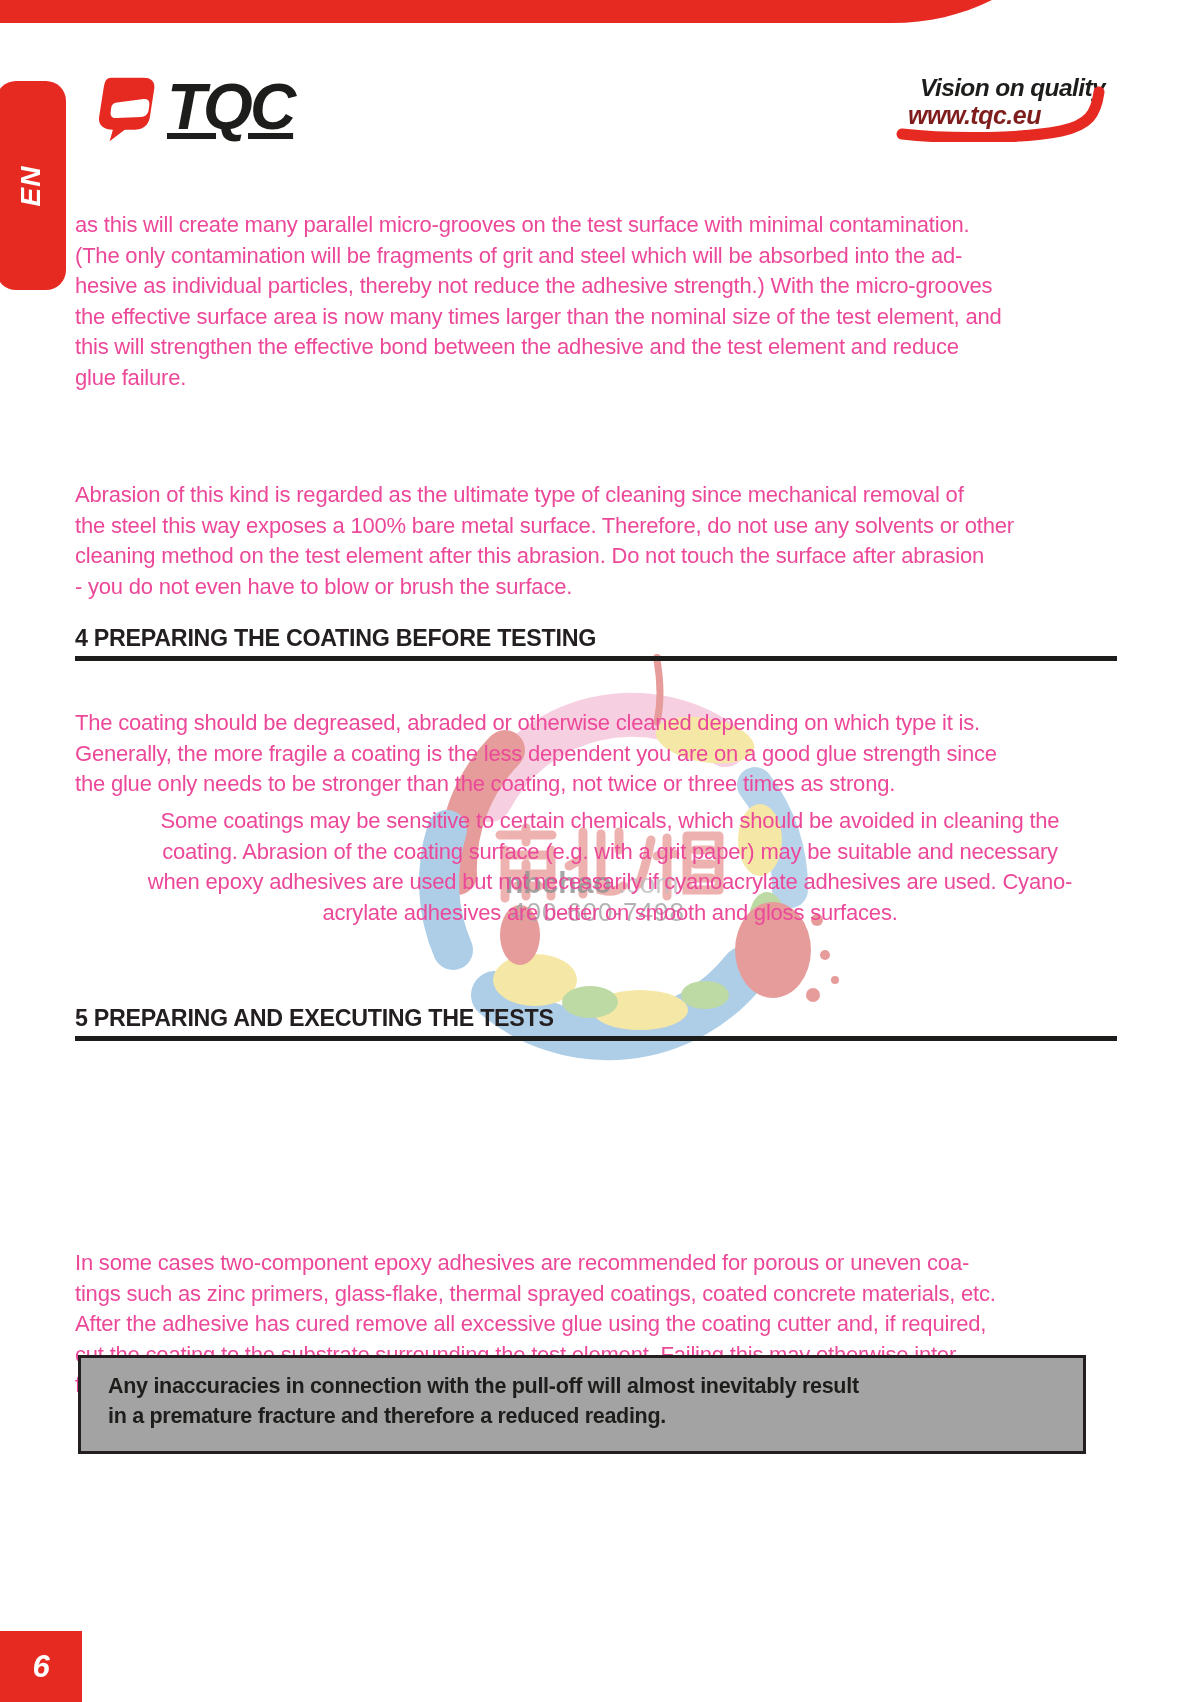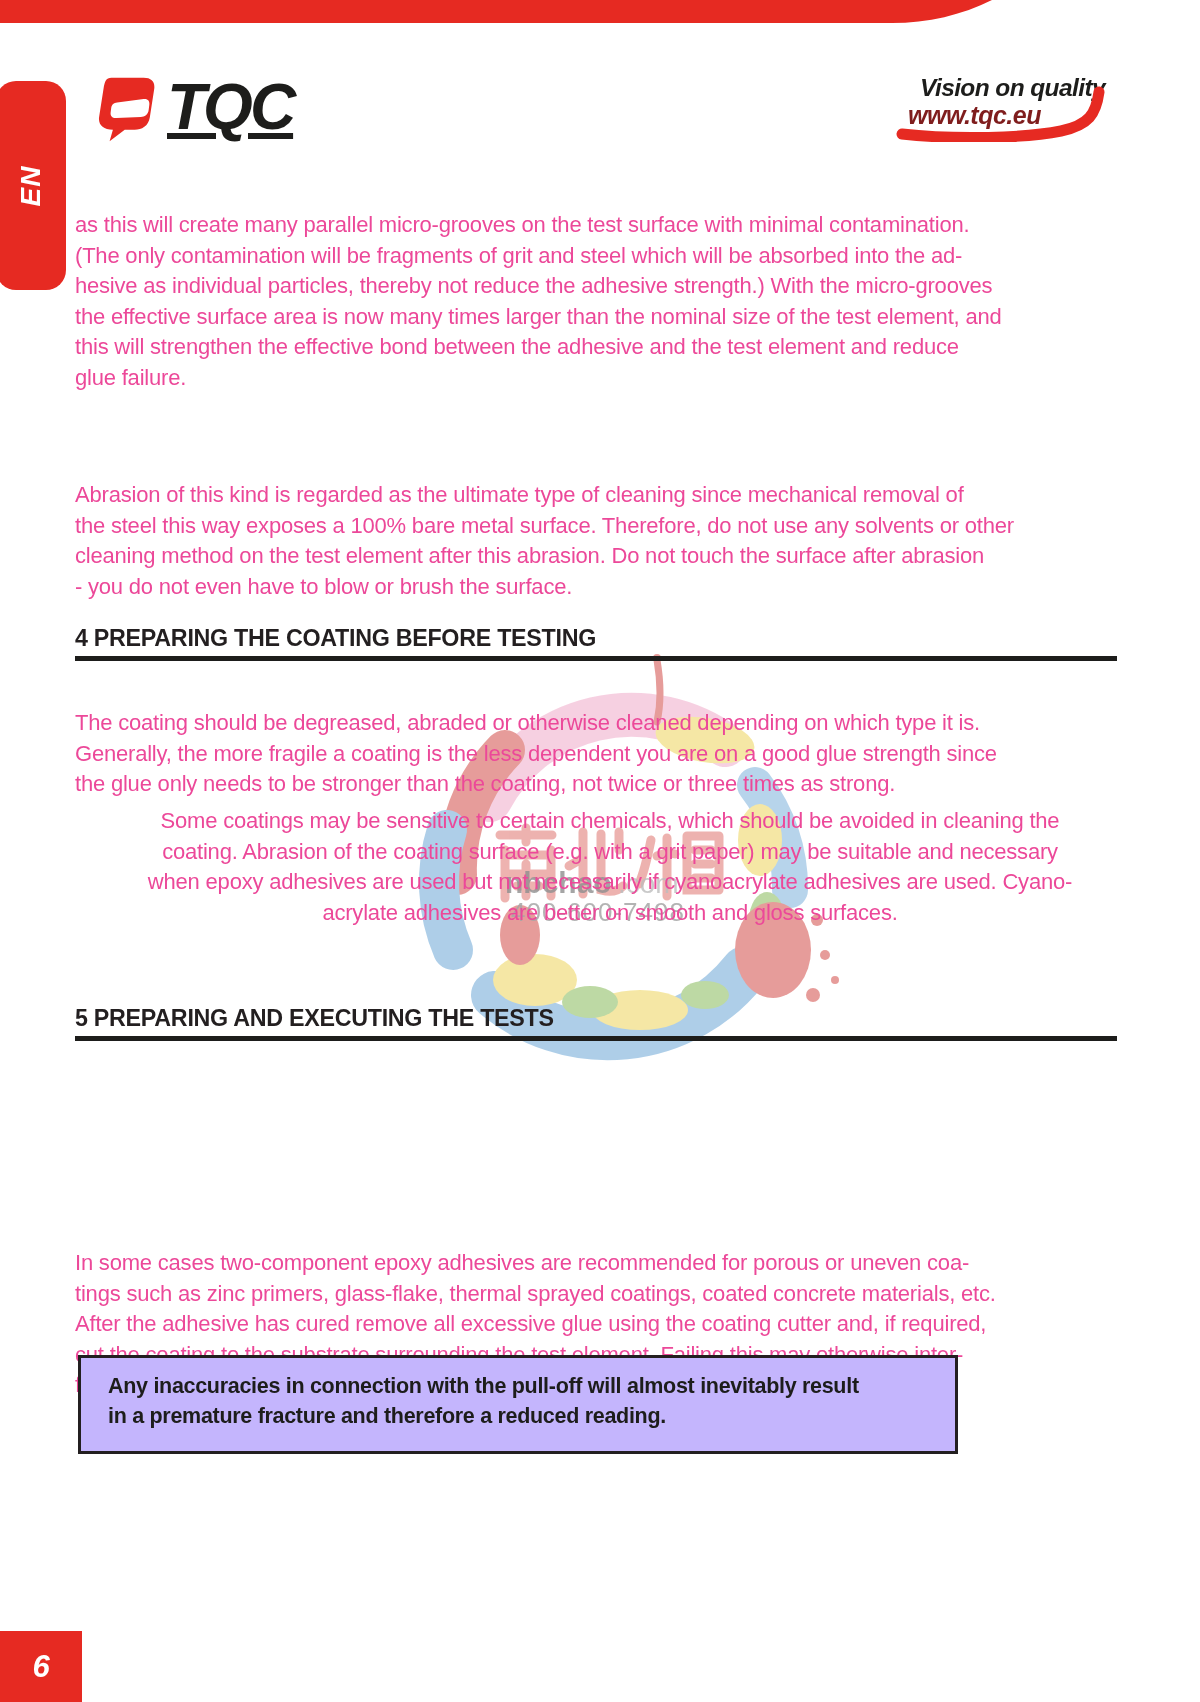--- a/index.html
+++ b/index.html
@@ -43,22 +43,22 @@
     letter-spacing:-0.3px; color:#231f20; transform:scaleX(0.97);
     transform-origin:left center; white-space:pre; z-index:2;
   }
   .rule { position:absolute; left:75px; width:1042px; height:5px; background:#1d1d1b; z-index:2; }
   .p1 { top:210px; }  .p2 { top:448px;margin-top:32px; }
   .h4 { top:624px; }  .r4 { top:656px; }
   .p3 { top:708px; }  .p4 { top:806px;text-align:center; }
   .h5 { top:1004px; } .r5 { top:1036px; }
   .p5 { top:1064px; } .p6 { top:1248px; }
   .note-box {
-    position:absolute; left:78px; top:1355px; width:880px; height:99px;
-    box-sizing:border-box; border:3px solid #231f20; background:#c4b5fd;
+    position:absolute; left:78px; top:1355px; width:1008px; height:99px;
+    box-sizing:border-box; border:3px solid #231f20; background:#a3a3a3;
     padding:13px 10px 0 27px; z-index:2;
   }
   .note-text {
     font-size:21.5px; font-weight:bold; line-height:30px; letter-spacing:-0.3px;
     white-space:pre; color:#1d1d1b;
   }
   
   .page-num {
     position:absolute; left:0; top:1631px; width:82px; height:71px; background:#e62a22;
     display:flex; align-items:center; justify-content:center; z-index:2;

